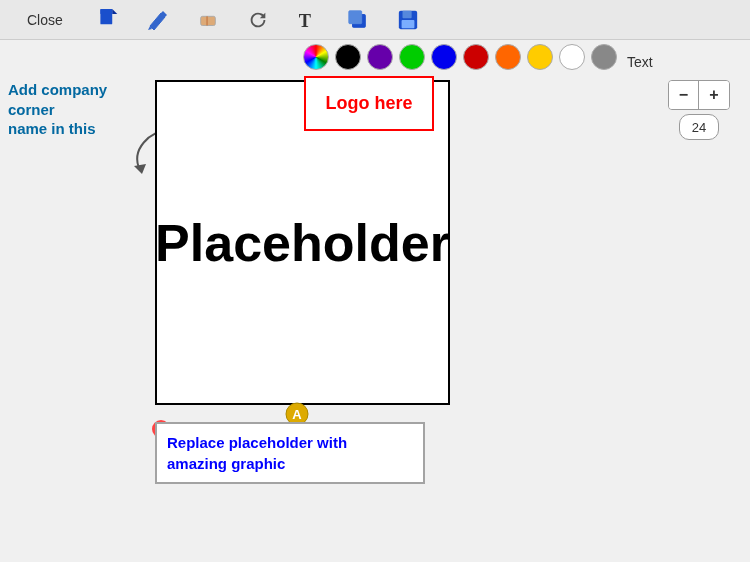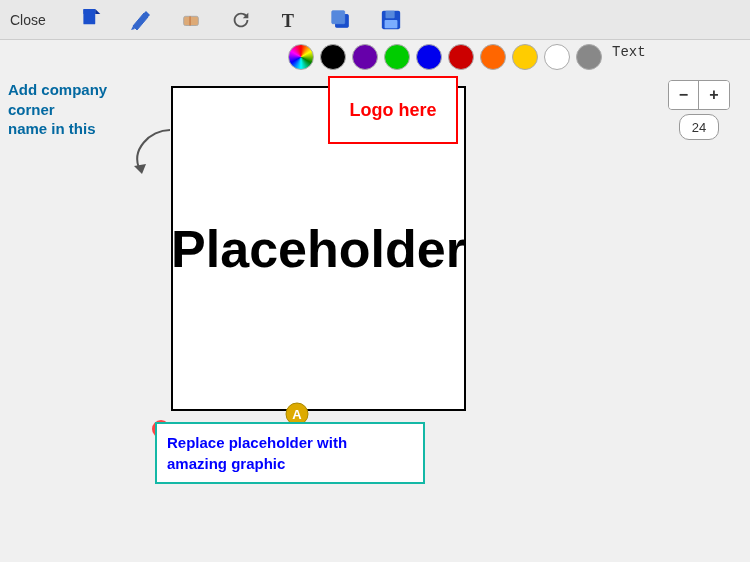--- a/index.html
+++ b/index.html
@@ -12,21 +12,21 @@
       overflow: hidden;
     }
 
     
     #toolbar {
       display: flex;
       align-items: center;
       background: #e8e8e8;
       border-bottom: 1px solid #ccc;
       height: 40px;
-      padding: 0 10px;
+      padding: 0 27px;
       gap: 20px;
     }
 
     .toolbar-btn {
       background: none;
       border: none;
       cursor: pointer;
       font-size: 18px;
       color: #333;
       display: flex;
@@ -45,26 +45,25 @@
       color: #333;
       background: none;
       border: none;
       cursor: pointer;
       margin-right: 10px;
     }
 
     
     #color-row {
       display: flex;
-      align-items: flex-start;
+      align-items: flex-end;
       position: absolute;
       top: 44px;
-      left: 288px;
+      left: 303px;
       gap: 6px;
-      font-family: Liberation Mono, monospace;
     }
 
     .color-circle {
       width: 26px;
       height: 26px;
       border-radius: 50%;
       border: 1px solid #aaa;
       cursor: pointer;
       display: inline-block;
     }
@@ -152,45 +151,44 @@
       top: 80px;
       left: 120px;
       width: 60px;
       height: 60px;
       pointer-events: none;
     }
 
     
     #drawing-box {
       position: absolute;
-      top: 46px;
+      top: 40px;
       left: 155px;
       width: 295px;
       height: 325px;
       border: 2px solid black;
       background: white;
       display: flex;
       align-items: center;
       justify-content: center;
-      margin-left: 16px;
     }
 
     #placeholder-text {
       font-size: 52px;
       font-weight: bold;
       color: black;
     }
 
     
     #logo-box {
       position: absolute;
       top: 36px;
-      left: 328px;
+      left: 304px;
       width: 130px;
-      height: 68px;
+      height: 55px;
       border: 2.5px solid red;
       background: white;
       display: flex;
       align-items: center;
       justify-content: center;
     }
 
     #logo-text {
       color: red;
       font-size: 18px;
@@ -206,21 +204,21 @@
       height: 24px;
     }
 
     
     #replace-box {
       position: absolute;
       top: 382px;
       left: 155px;
       width: 270px;
       background: white;
-      border: 2px solid #14b8a6;
+      border: 2px solid #a3a3a3;
       padding: 8px 10px;
     }
 
     #replace-text {
       color: blue;
       font-size: 15px;
       font-weight: bold;
       line-height: 1.4;
     }
 

